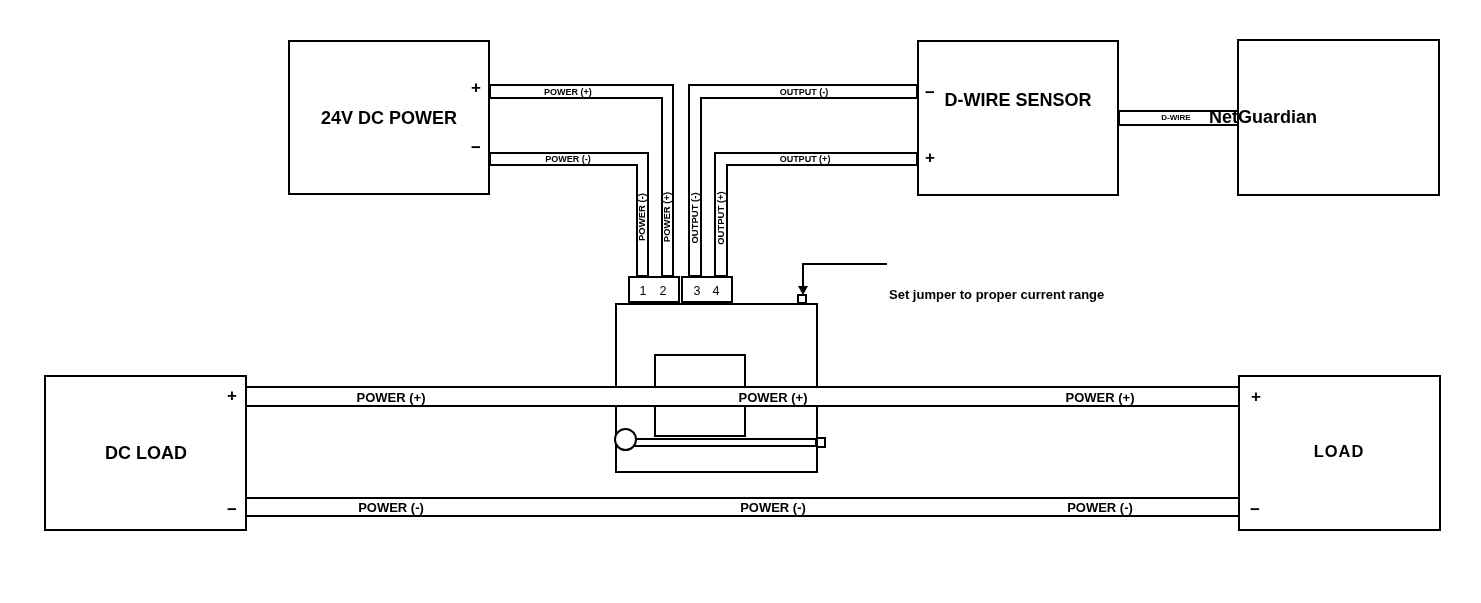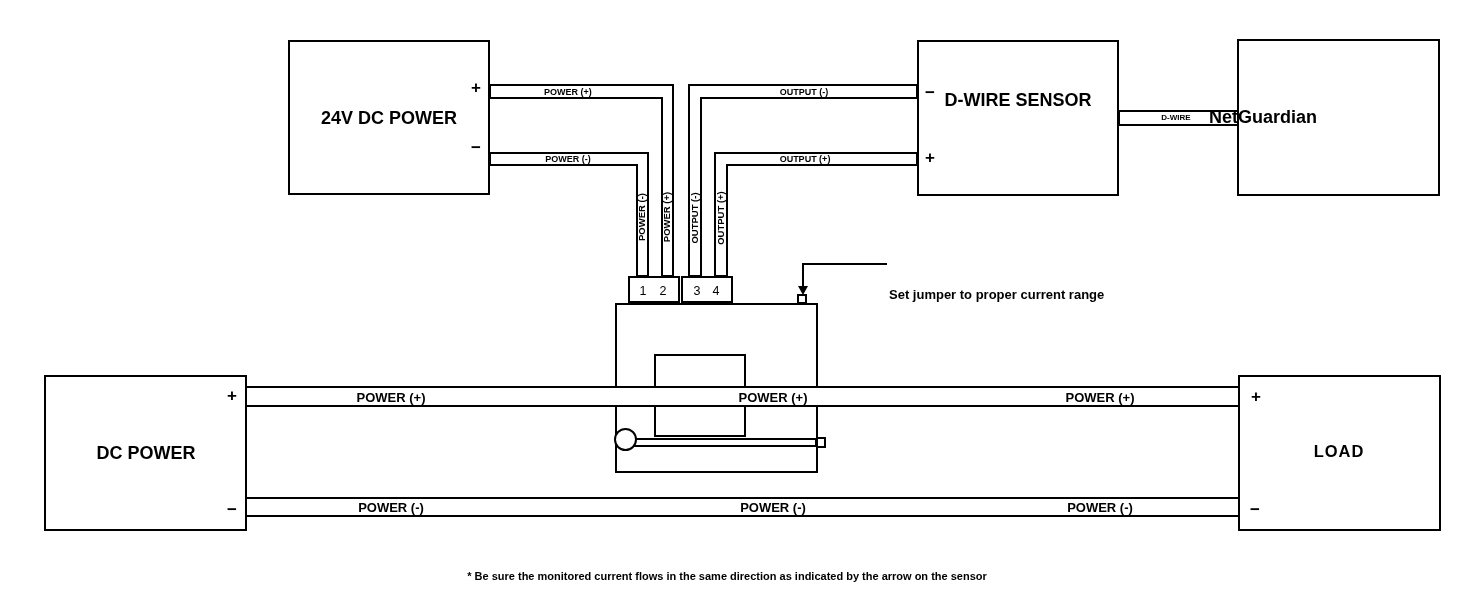--- a/index.html
+++ b/index.html
@@ -61,21 +61,21 @@
   <div class="wireF"></div>
 
   <div class="part" style="left:626px;top:438px;width:191px;height:9px;"></div>
   <div class="part" style="left:816px;top:437px;width:10px;height:11px;"></div>
   <div class="circlepart" style="left:614px;top:428px;width:23px;height:23px;"></div>
   <div class="part" style="left:797px;top:294px;width:10px;height:10px;"></div>
 
   <div class="t boxlbl" style="left:389px;top:118px;">24V DC POWER</div>
   <div class="t boxlbl" style="left:1018px;top:100px;">D-WIRE SENSOR</div>
   <div class="t boxlbl" style="left:1263px;top:117px;">NetGuardian</div>
-  <div class="t boxlbl" style="left:146px;top:453px;">DC POWER</div>
+  <div class="t boxlbl" style="left:146px;top:453px;">DC LOAD</div>
   <div class="t reg" style="left:1339px;top:451px;font-size:16.5px;letter-spacing:1px;">LOAD</div>
 
   <div class="t sign" style="left:476px;top:87px;">+</div>
   <div class="t sign" style="left:476px;top:147px;">−</div>
   <div class="t sign" style="left:930px;top:92px;">−</div>
   <div class="t sign" style="left:930px;top:157px;">+</div>
   <div class="t sign" style="left:232px;top:395px;">+</div>
   <div class="t sign" style="left:232px;top:509px;">−</div>
   <div class="t sign" style="left:1256px;top:396px;">+</div>
   <div class="t sign" style="left:1255px;top:509px;">−</div>
@@ -98,15 +98,14 @@
 
   <div class="t wlblb" style="left:391px;top:397px;">POWER (+)</div>
   <div class="t wlblb" style="left:773px;top:397px;">POWER (+)</div>
   <div class="t wlblb" style="left:1100px;top:397px;">POWER (+)</div>
 
   <div class="t wlblb" style="left:391px;top:507px;">POWER (-)</div>
   <div class="t wlblb" style="left:773px;top:507px;">POWER (-)</div>
   <div class="t wlblb" style="left:1100px;top:507px;">POWER (-)</div>
 
   <div class="t leftanchor note" style="left:889px;top:263px;margin-top:31px;">Set jumper to proper current range</div>
-  <div class="t foot" style="left:727px;top:576px;">* Be sure the monitored current flows in the same direction as indicated by the arrow on the sensor</div>
 
 </div>
 
 </body></html>

